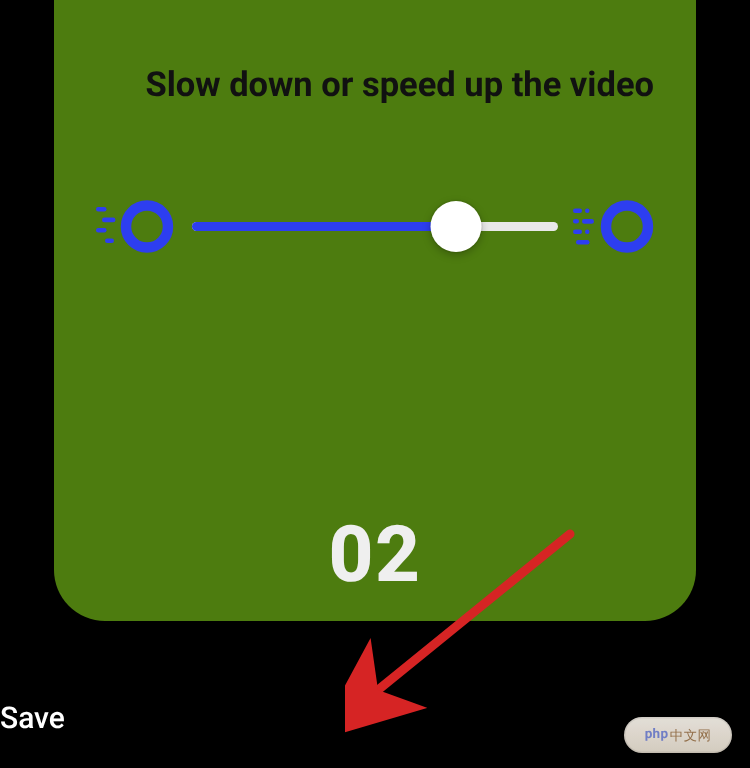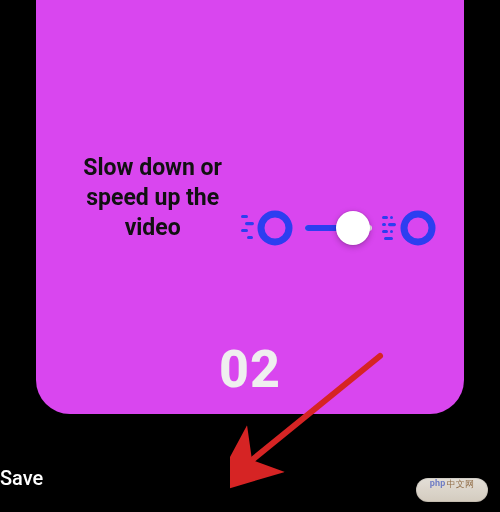--- a/index.html
+++ b/index.html
@@ -20,26 +20,27 @@
       border-bottom-width: 9px;
     }
     .phone-edge-left { left: -12px; border-radius: 0 0 18px 0; border-left: none;}
     .phone-edge-right { right: -12px; border-radius: 0 0 0 18px; border-right: none;}
     .card {
       position: absolute;
       top: 0;
       left: 26px;
       right: 26px;
       height: 424px;
-      background: #d946ef;
+      background: #4d7c0f;
       border: 10px solid #000;
       border-top: none;
       border-radius: 0 0 44px 44px;
       display: flex;
-      align-items: center;
+      flex-direction: column;
+      align-items: flex-end;
       padding: 42px 28px 0 28px;
     }
     .title {
       font-size: 23px;
       font-weight: 700;
       color: #111;
       text-align: center;
       line-height: 1.3;
       margin-bottom: 60px;
     }
@@ -113,21 +114,21 @@
     .watermark {
       position: absolute;
       right: 12px;
       bottom: 10px;
       width: 72px;
       height: 24px;
       background: linear-gradient(180deg,#f7f2ea,#e6ddcf);
       border-radius: 12px;
       box-shadow: inset 0 0 0 1px rgba(0,0,0,0.08);
       display: flex;
-      align-items: flex-start;
+      align-items: center;
       justify-content: center;
       font-size: 9px;
       color: #a07a52;
       opacity: 0.92;
       letter-spacing: 0.2px;
     }
     .watermark b { color:#7a89d6; font-weight:700; margin-right:1px;}
   </style>
 </head>
 <body>

